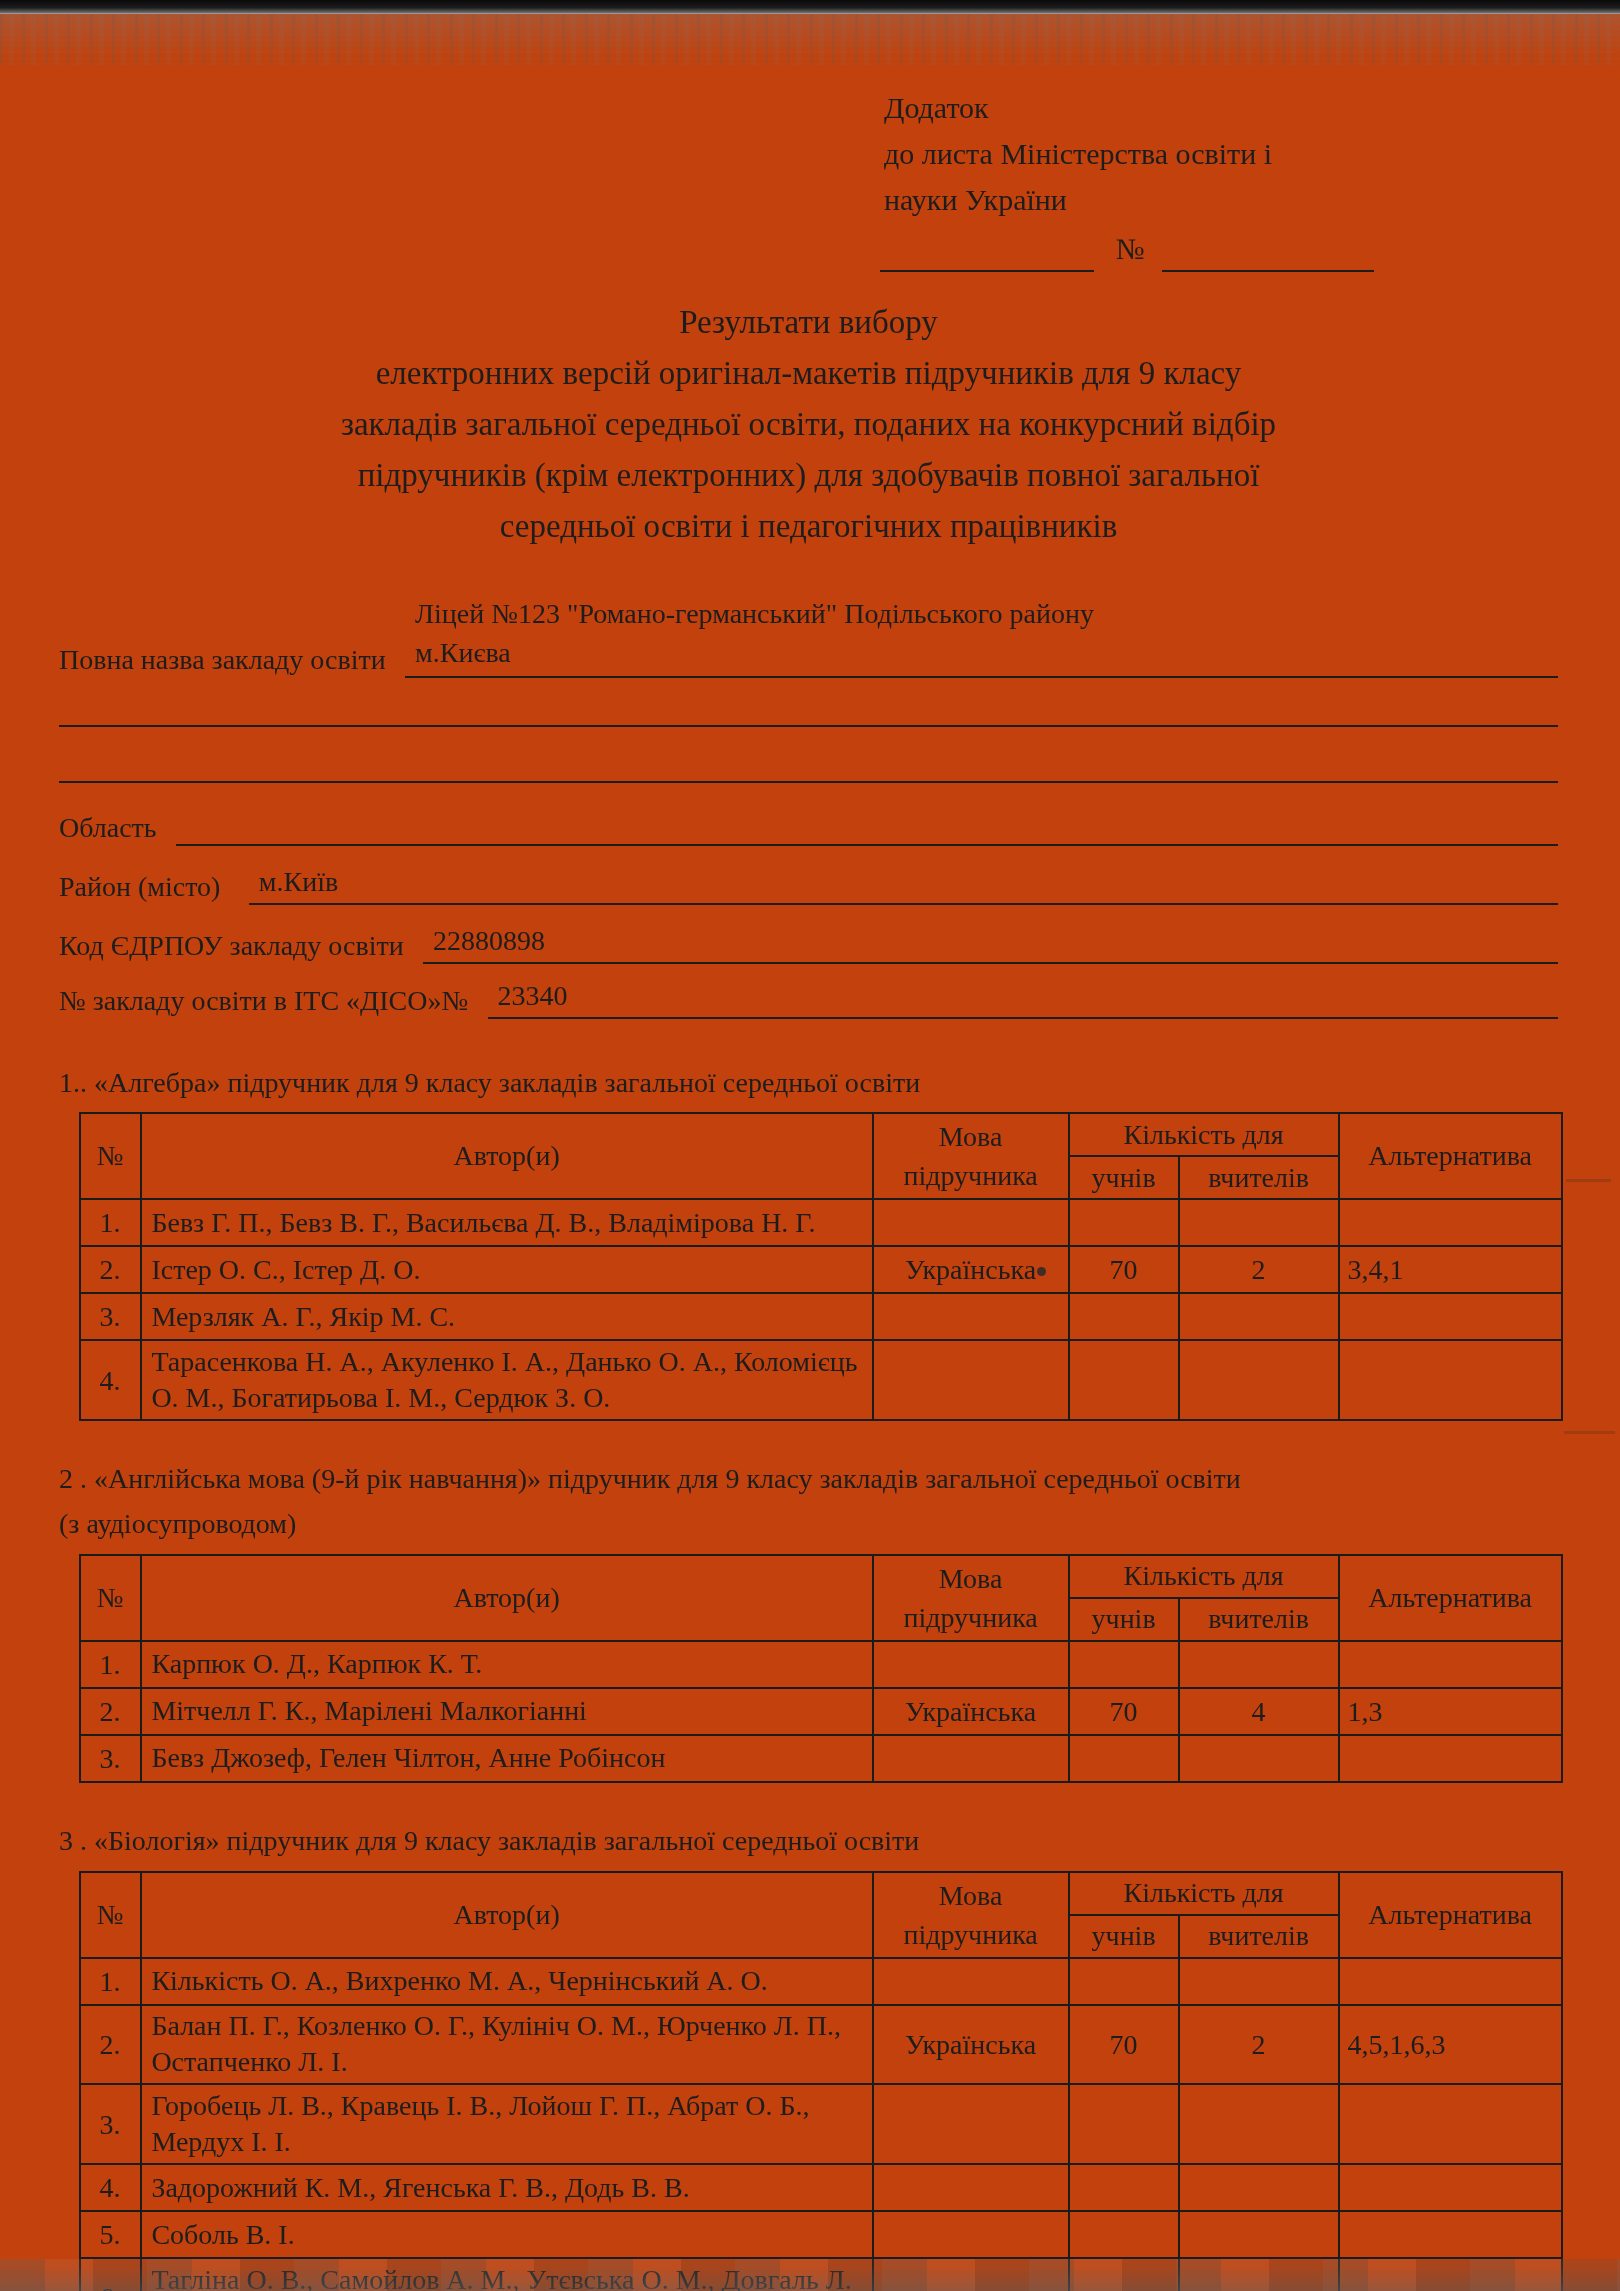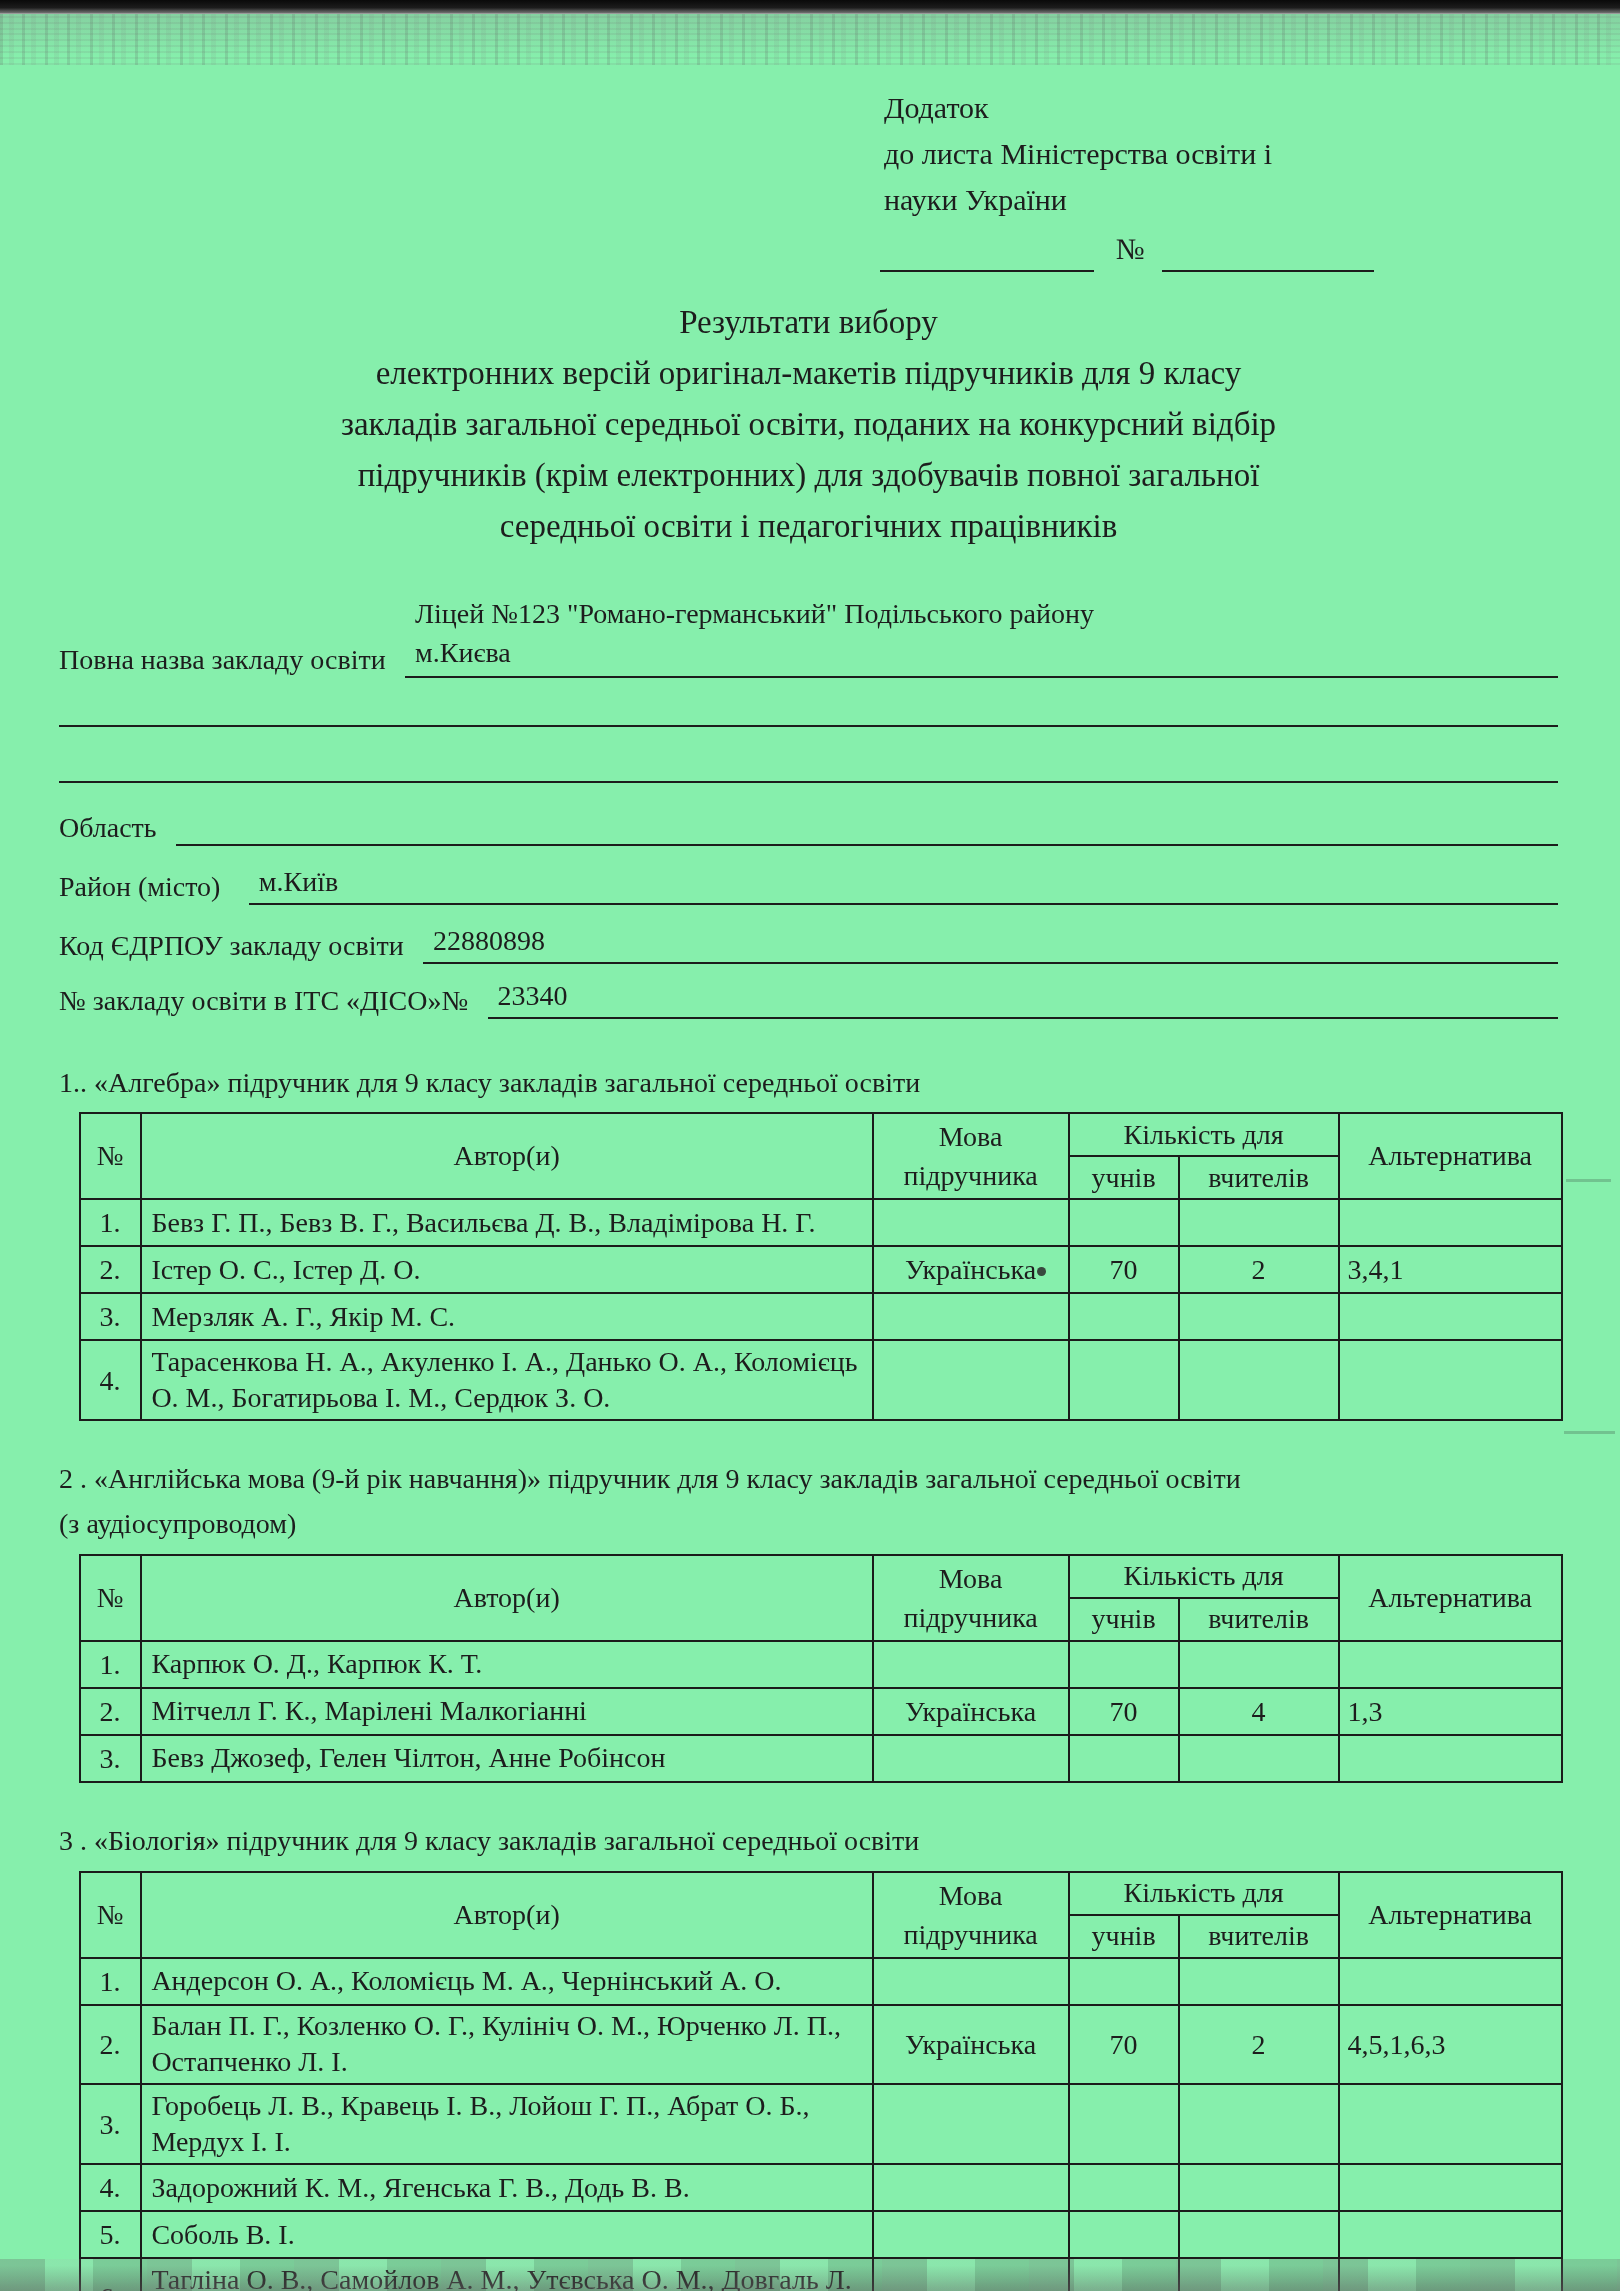--- a/index.html
+++ b/index.html
@@ -1,19 +1,19 @@
 <!DOCTYPE html>
 <html><head>
 <meta charset="utf-8">
 <style>
   html,body{margin:0;padding:0;background:#e8e8e8;}
   .page{
     position:relative;
     width:1620px;height:2292px;
-    background:#86efac;
+    background:#c2410c;
     overflow:hidden;
     font-family:"Liberation Serif","DejaVu Serif",serif;
     color:#1d1d1d;
   }
   
   .scan-top-bar{
     position:absolute;top:0;left:0;width:1620px;height:13.7px;
     background:linear-gradient(to bottom,#0a0a0a 0%,#1c1c1c 55%,#6a6a6a 90%,#b5b5b5 100%);
   }
   .scan-top-noise{
@@ -292,21 +292,21 @@
             <th rowspan="2">Альтернатива</th>
           </tr>
           <tr>
             <th>учнів</th>
             <th>вчителів</th>
           </tr>
         </thead>
         <tbody>
           <tr>
             <td class="c-num">1.</td>
-            <td class="c-auth">Андерсон О. А., Коломієць М. А., Чернінський А. О.</td>
+            <td class="c-auth">Кількість О. А., Вихренко М. А., Чернінський А. О.</td>
             <td class="c-lang"></td>
             <td class="c-qty"></td>
             <td class="c-qty"></td>
             <td class="c-alt"></td>
           </tr>
           <tr>
             <td class="c-num">2.</td>
             <td class="c-auth">Балан П. Г., Козленко О. Г., Кулініч О. М., Юрченко Л. П., Остапченко Л. І.</td>
             <td class="c-lang">Українська</td>
             <td class="c-qty">70</td>

